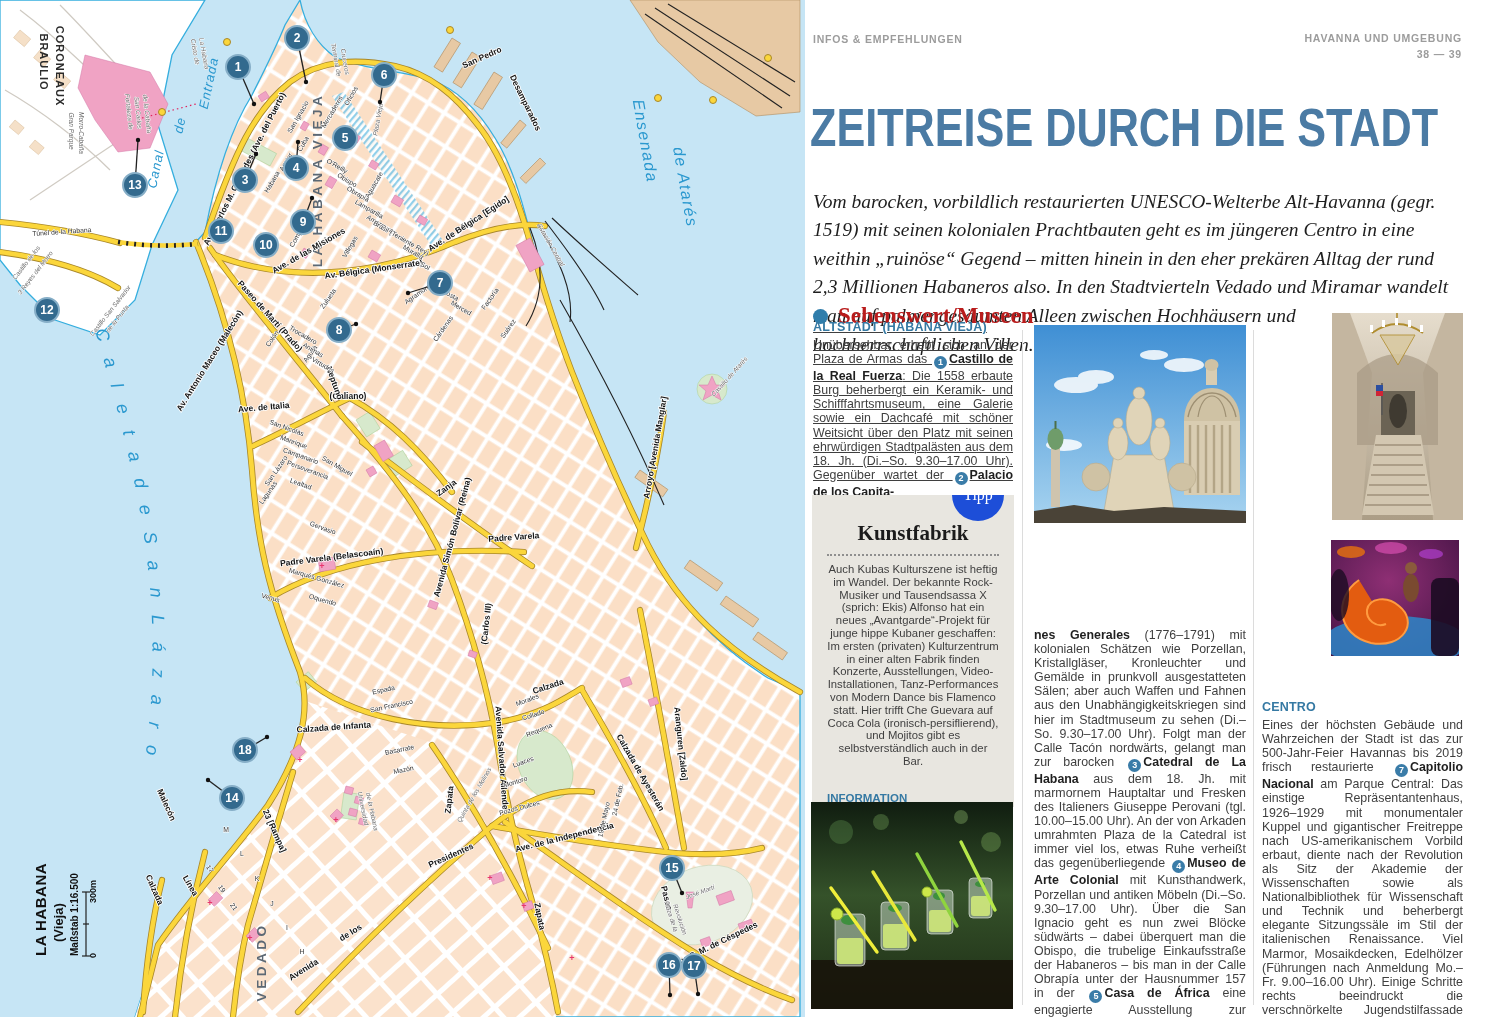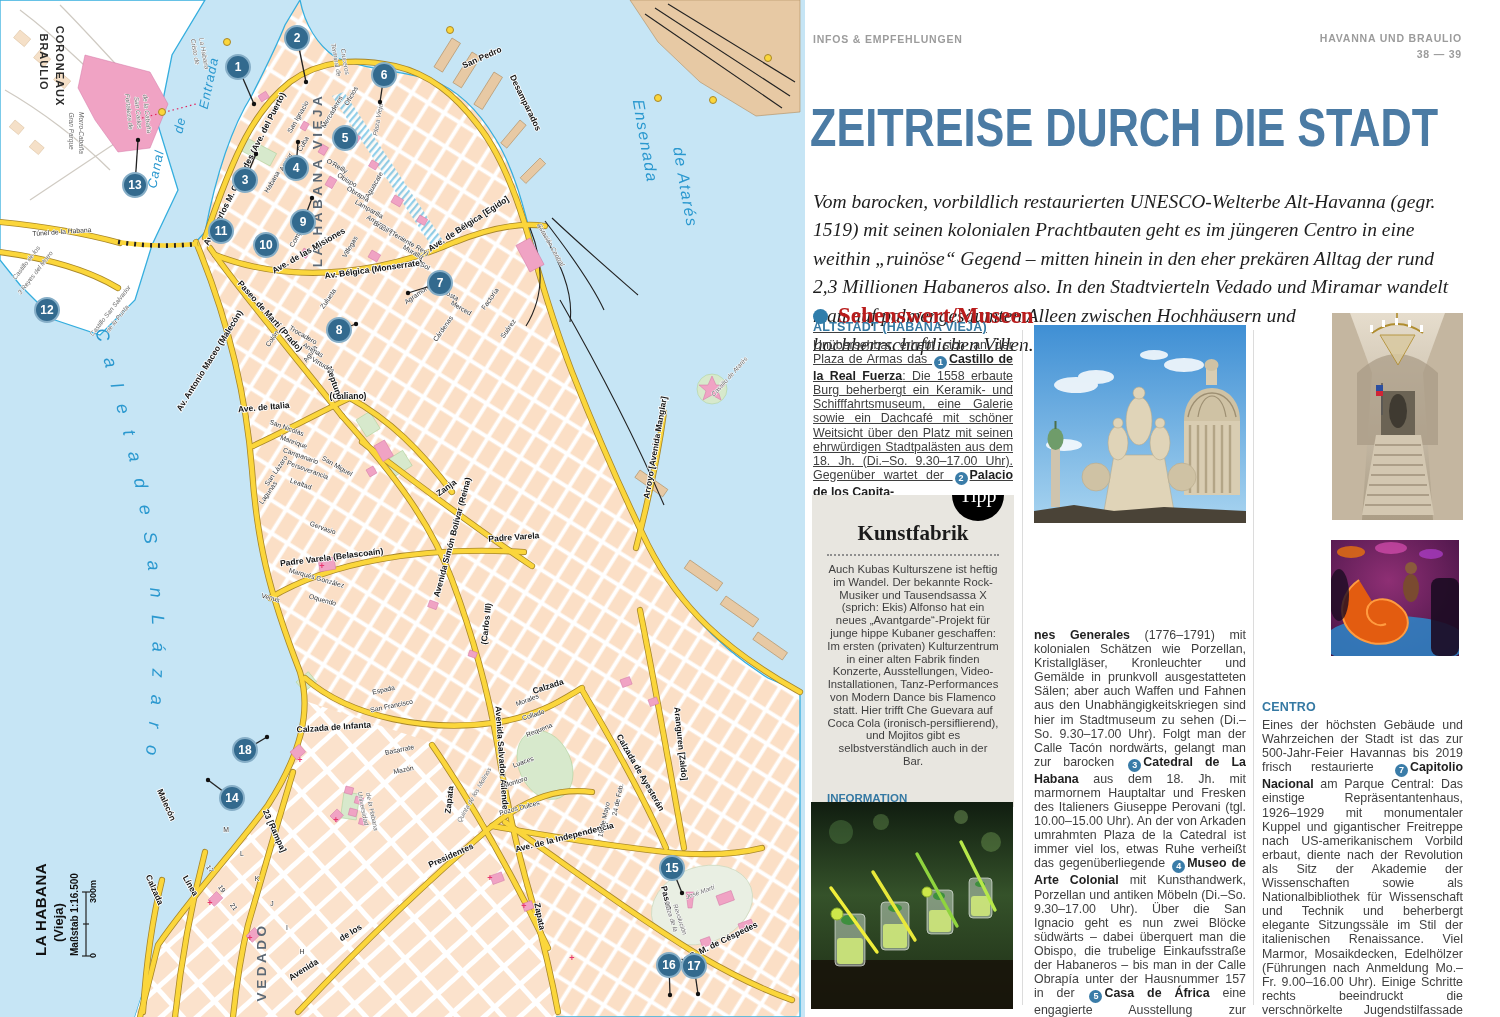--- a/index.html
+++ b/index.html
@@ -26,22 +26,22 @@
   .badge{display:inline-flex;width:13px;height:13px;border-radius:50%;background:#3a7ca8;color:#fff;
          font-size:9px;font-weight:700;align-items:center;justify-content:center;
          vertical-align:-2px;margin:0 2px;line-height:13px;}
   .col strong{color:#1f1f1f;}
 
   .vrule{position:absolute;width:1px;background:#dcdcdc;}
 
   .tipbox{position:absolute;left:7px;top:495px;width:202px;height:312px;background:#e8e6e0;
           box-sizing:border-box;padding:26px 15px 10px 15px;overflow:hidden;}
   .tipbadge{position:absolute;right:10px;top:-26px;width:52px;height:52px;border-radius:50%;
-            background:#000000;color:#fff;display:flex;align-items:center;justify-content:center;
-            font-family:"Liberation Serif",serif;font-size:20px;}
+            background:#1d4ed8;color:#fff;display:flex;align-items:center;justify-content:center;
+            font-family:"Liberation Serif",serif;font-size:16px;}
   .tiphead{font-family:"Liberation Serif",serif;font-size:21px;font-weight:700;color:#1b1b1b;margin:0 0 8px 0;text-align:center;}
   .tipdots{border:none;border-top:2px dotted #8f8f8f;margin:0 0 7px 0;}
   .tipbody{font-size:11.3px;line-height:12.8px;color:#3f3f3f;text-align:center;}
   .tipinfo-h{margin-top:24px;color:#3579a3;font-weight:700;font-size:11.5px;}
   .tipinfo{color:#3579a3;font-size:11.3px;line-height:13.6px;white-space:pre-line;}
 
   .photo{position:absolute;overflow:hidden;}
   .caption{position:absolute;font-style:italic;font-size:12.4px;line-height:14.9px;color:#8f8f8f;text-align:left;}
 
   
@@ -487,21 +487,21 @@
           <circle cx="245" cy="750" r="12" fill="#336a8e" stroke="#86aec7" stroke-width="2"></circle>
           <text x="245" y="754.2" class="mk-n">18</text>
         </g>
       </g>
 </svg>
 </div>
 
 <div id="article">
   <div class="hdr hdr-left">INFOS &amp; EMPFEHLUNGEN</div>
   <div class="hdr hdr-right">
-    <div>HAVANNA UND BRAULIO</div>
+    <div>HAVANNA UND UMGEBUNG</div>
     <div>38 — 39</div>
   </div>
 
   <h1 class="title">ZEITREISE DURCH DIE STADT</h1>
   <p class="intro">Vom barocken, vorbildlich restaurierten UNESCO-Welterbe Alt-Havanna (gegr. 1519) mit seinen kolonialen Prachtbauten geht es im jüngeren Centro in eine weithin „ruinöse“ Gegend – mitten hinein in den eher prekären Alltag der rund 2,3 Millionen Habaneros also. In den Stadtvierteln Vedado und Miramar wandelt man auf palmengesäumten Alleen zwischen Hochhäusern und hochherrschaftlichen Villen.</p>
 
   <div class="sect">
     <span class="dot"></span>
     <span class="sect-t">Sehenswert/Museen</span>
   </div>

